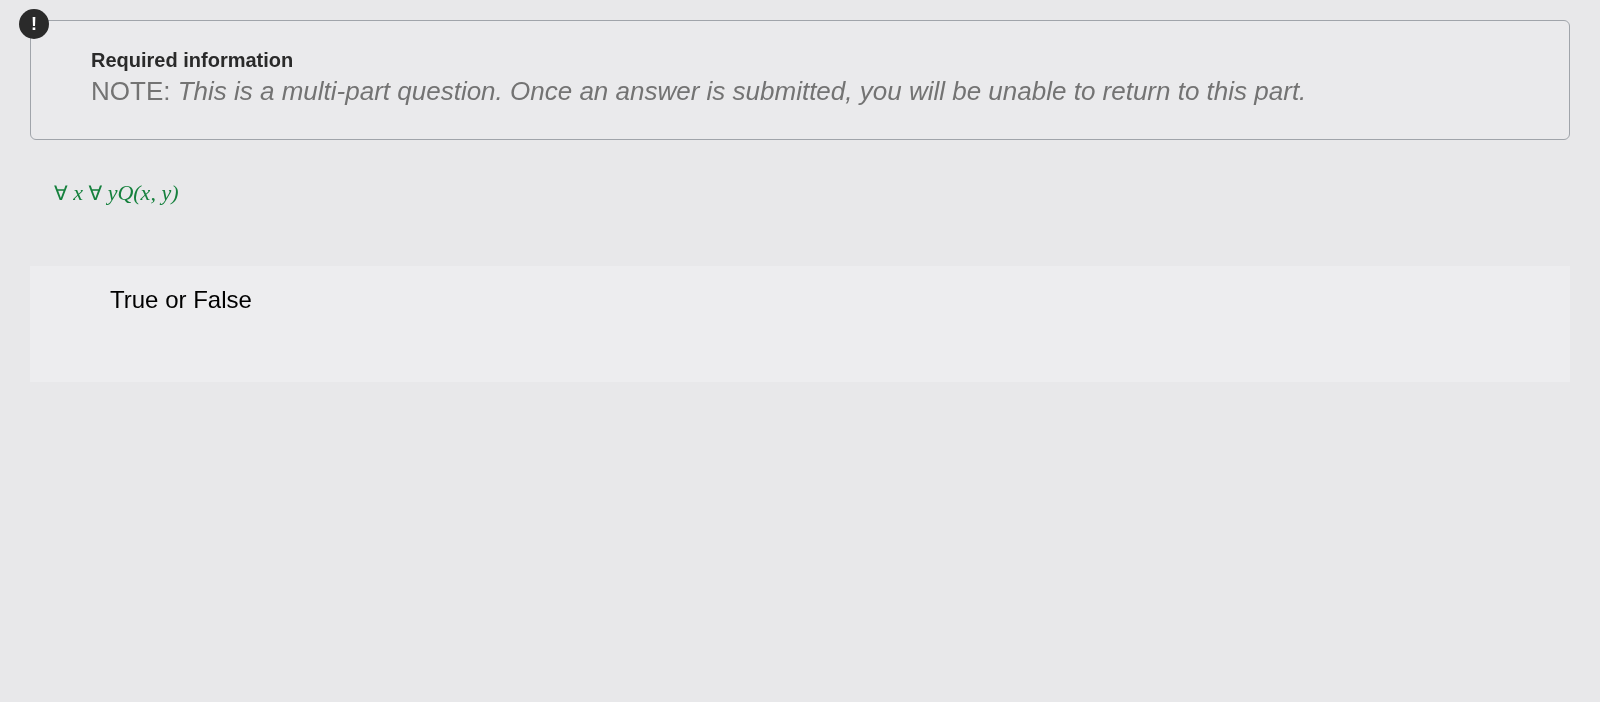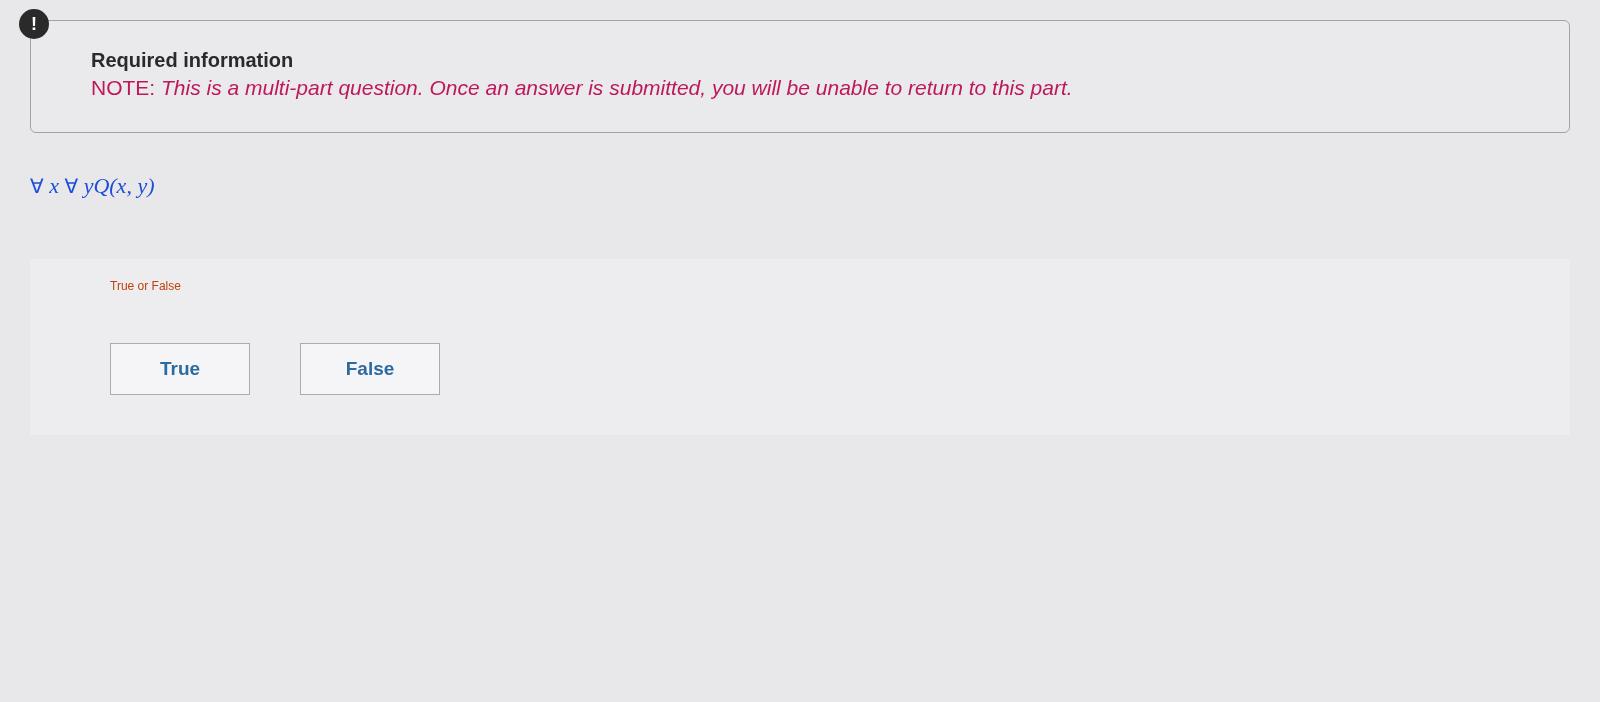--- a/index.html
+++ b/index.html
@@ -37,60 +37,60 @@
       color: #fff;
       font-weight: bold;
       font-size: 18px;
     }
     .info-heading {
       font-weight: bold;
       font-size: 20px;
       color: #2a2a2a;
     }
     .info-note {
-      font-size: 21px;
-      color: #be185d;
+      font-size: 26px;
+      color: #737373;
       line-height: 1.5;
     }
     .info-note-label {
       font-style: normal;
     }
     .info-note-text {
       font-style: italic;
     }
     .info-body {
       font-size: 19px;
       color: #3a3a3a;
       line-height: 1.5;
       margin-top: 2px;
     }
     .info-body .math-var {
       font-style: italic;
     }
     .question-stem {
       font-size: 22px;
-      color: #1d4ed8;
-      margin-left: 0;
+      color: #15803d;
+      margin-left: 24px;
       margin-bottom: 60px;
       font-style: italic;
       font-family: 'Times New Roman', serif;
     }
     .question-stem .forall {
       font-style: normal;
       font-family: Arial, sans-serif;
       font-size: 20px;
     }
     .answer-section {
       background: #ededef;
       padding: 20px 40px 40px 80px;
     }
     .answer-label {
-      font-size: 12px;
-      color: #c2410c;
-      margin-bottom: 50px;
+      font-size: 24px;
+      color: #000000;
+      margin-bottom: 28px;
     }
     .button-row {
       display: flex;
       gap: 50px;
     }
     .tf-button {
       min-width: 140px;
       padding: 14px 30px;
       background: #f5f5f7;
       border: 1px solid #a8acb2;
@@ -114,17 +114,13 @@
     <span class="info-note-label">NOTE: </span><span class="info-note-text">This is a multi-part question. Once an answer is submitted, you will be unable to return to this part.</span>
   </div>
 </div>
 
 <div class="question-stem">
   <span class="forall">∀</span><span> x </span><span class="forall">∀</span><span> y</span><span>Q(x, y)</span>
 </div>
 
 <div class="answer-section">
   <div class="answer-label">True or False</div>
-  <div class="button-row">
-    <button class="tf-button">True</button>
-    <button class="tf-button">False</button>
-  </div>
 </div>
 
 </body></html>

